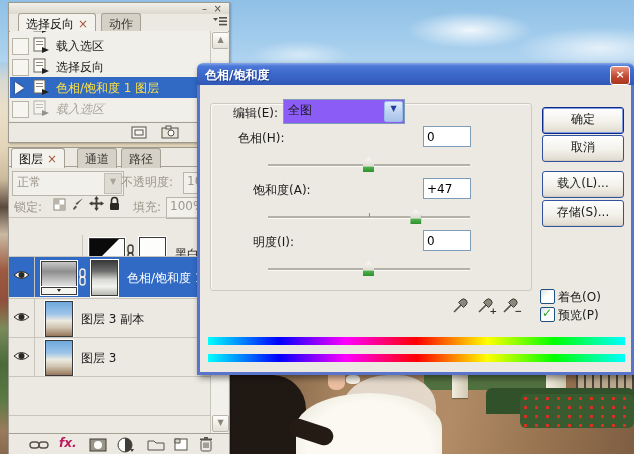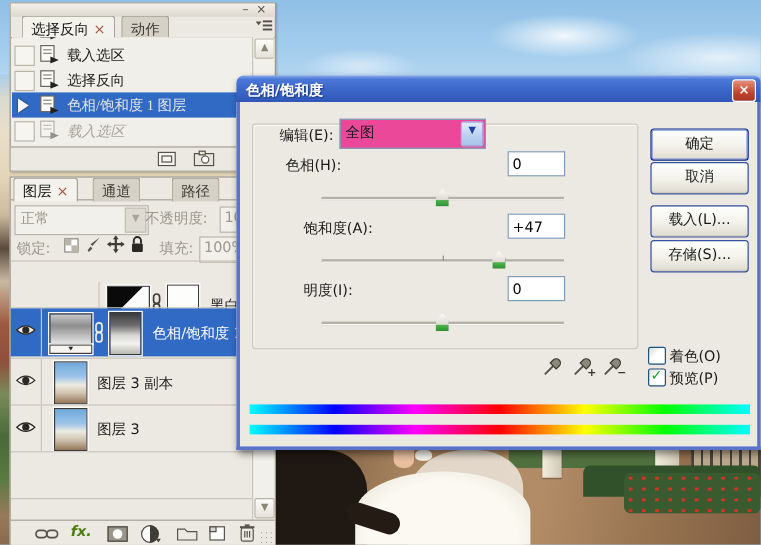--- a/index.html
+++ b/index.html
@@ -39,21 +39,21 @@
   .wctl{position:absolute;top:1px;font-size:10px;line-height:9px;color:#55524A;cursor:default;}
   .tabs{position:absolute;left:0;right:0;height:18px;border-bottom:1px solid #A5A195;}
   .tab{position:absolute;top:0;height:17px;padding:2px 7px 0;border:1px solid #A5A195;border-bottom:none;
        border-radius:3px 3px 0 0;background:#D5D1C7;color:#3C3A34;white-space:nowrap;}
   .tab.active{background:#F4F2EC;color:#111;}
   .tab .tclose{color:#A5543C;margin-left:4px;}
   .list{position:absolute;background:#F1EFE9;overflow:hidden;}
   .hrow{position:absolute;left:0;right:17px;height:21px;}
   .hrow .well{position:absolute;left:2px;top:3px;width:15px;height:15px;border:1px solid #B8B4A8;background:#F7F5F0;}
   .hrow .hlabel{position:absolute;left:46px;top:3px;white-space:nowrap;}
-  .hrow.sel{background:#316AC5;color:#e5e5e5;font-family:Liberation Serif, serif;}
+  .hrow.sel{background:#316AC5;color:#fde047;}
   .hrow.dis{color:#A8A49B;font-style:italic;}
   .hicon{position:absolute;left:23px;top:2px;}
   .marker{position:absolute;left:5px;top:5px;width:0;height:0;border-left:9px solid #F8F8F4;border-top:6px solid transparent;border-bottom:6px solid transparent;filter:drop-shadow(0 0 1px #333);}
   .scrollcol{position:absolute;width:17px;background:#F2F0EA;border-left:1px solid #C8C5BA;}
   .sarrow{position:absolute;left:1px;width:15px;height:15px;background:linear-gradient(180deg,#FDFDFB,#E4E1D8);
      border:1px solid #B9B5A9;border-radius:2px;color:#8A8678;font-size:8px;line-height:13px;text-align:center;}
   .pbottom{position:absolute;left:0;right:0;bottom:0;height:19px;border-top:1px solid #A5A195;background:#ECE9E2;}
   
   .combo-dis{position:absolute;height:19px;border:1px solid #B8B5AB;background:#F2F0EA;color:#9B978C;padding:2px 4px;}
   .chev-dis{position:absolute;right:1px;top:1px;bottom:1px;width:16px;background:#DEDBD2;border:1px solid #C2BFB4;
@@ -77,21 +77,21 @@
      color:#fff;font-weight:bold;padding:4px 0 0 8px;text-shadow:1px 1px 1px #1C3C8C;}
   .dlg-close{position:absolute;right:4px;top:3px;width:18px;height:17px;border:1px solid #fff;border-radius:3px;
      background:linear-gradient(180deg,#E8927C,#C0452E 60%,#A83820);color:#fff;font-size:11px;font-weight:bold;
      text-align:center;line-height:15px;}
   .dlg-body{position:absolute;left:0;right:0;top:22px;bottom:0;background:#ECE9E2;
      border:3px solid #5A74CC;border-top:none;}
   .gbox{position:absolute;left:10px;top:18px;width:320px;height:186px;border:1px solid #CDCABF;border-radius:3px;
      box-shadow:inset 1px 1px 0 #FAF9F6;}
   .dlabel{position:absolute;white-space:nowrap;}
   .num{position:absolute;width:40px;height:17px;border:1px solid #7F9DB9;background:#fff;padding:1px 3px;font-size:12px;font-family:"DejaVu Sans",sans-serif;}
-  .combo{position:absolute;left:83px;top:14px;width:112px;height:19px;border:1px solid #7F9DB9;background:#ec4899;padding:2px 4px;}
+  .combo{position:absolute;left:83px;top:14px;width:112px;height:19px;border:1px solid #7F9DB9;background:#8b5cf6;padding:2px 4px;}
   .combo .chev{position:absolute;right:1px;top:1px;bottom:1px;width:17px;border:1px solid #9ABAE8;border-radius:2px;
      background:linear-gradient(180deg,#E3EDFB,#C0D4F2 50%,#A8C2EA);color:#1C3FA0;font-size:8px;text-align:center;line-height:14px;}
   .track{position:absolute;width:202px;height:2px;background:#B4B1A8;border-bottom:1px solid #FBFAF7;}
   .tick{position:absolute;left:50%;top:-3px;width:1px;height:4px;background:#8F8C84;}
   .sthumb{position:absolute;top:-7px;width:11px;height:15px;margin-left:-6px;
      clip-path:polygon(50% 0,100% 38%,100% 100%,0 100%,0 38%);
      background:linear-gradient(180deg,#FAFAF7 0%,#DEDCD2 62%,#4FB34F 66%,#2E8F2E 100%);
      filter:drop-shadow(0 0 1px #6A6A6A);}
   .xpbtn{position:absolute;left:342px;width:80px;height:22px;border:1px solid #33539E;border-radius:3px;
      background:linear-gradient(180deg,#FFFFFF,#F2F1EA 55%,#DFDACF);text-align:center;padding-top:3px;
@@ -217,21 +217,21 @@
           <circle cx="10" cy="8" r="3" fill="#fff" stroke="#55524A"></circle>
         </svg>
     </div>
   </div>
 </div>
 
 <div class="abs panel" style="left:8px;top:147px;width:220px;height:307px;">
   <div class="tabs" style="top:0;padding-left:28px;">
     <div class="tab active" style="left:2px;"><span>图层</span><span class="tclose">×</span></div>
     <div class="tab" style="left:68px;text-align:center;"><span>通道</span></div>
-    <div class="tab" style="left:134px;"><span>路径</span></div>
+    <div class="tab" style="left:112px;"><span>路径</span></div>
   </div>
 
   <div class="combo-dis" style="left:3px;top:23px;width:102px;">
     <span>正常</span>
     <span class="chev-dis">▼</span>
   </div>
   <span class="abs dimtext" style="left:112px;top:26px;">不透明度:</span>
   <div class="valbox-dis" style="left:174px;top:24px;"><span>100%</span></div>
 
   <span class="abs dimtext" style="left:5px;top:51px;">锁定:</span>
@@ -331,21 +331,21 @@
     <div class="sarrow" style="bottom:1px;">▼</div>
   </div>
 
   <div class="toolbar">
     <div class="abs" style="left:20px;top:6px;">
       <svg width="20" height="10" viewBox="0 0 20 10">
           <rect x="1" y="2" width="9" height="6" rx="3" fill="none" stroke="#55524A" stroke-width="1.4"></rect>
           <rect x="10" y="2" width="9" height="6" rx="3" fill="none" stroke="#55524A" stroke-width="1.4"></rect>
         </svg>
     </div>
-    <div class="abs" style="left:50px;top:2px;font-style:italic;font-weight:bold;color:#4d7c0f;"><span>fx.</span></div>
+    <div class="abs" style="left:50px;top:2px;font-style:italic;font-weight:bold;color:#be185d;"><span>fx.</span></div>
     <div class="abs" style="left:80px;top:4px;">
       <svg width="18" height="14" viewBox="0 0 18 14">
           <rect x="1" y="1" width="16" height="12" fill="#9A968A" stroke="#403D36"></rect>
           <circle cx="9" cy="7" r="4" fill="#FDFDFB"></circle>
         </svg>
     </div>
     <div class="abs" style="left:108px;top:3px;">
       <svg width="18" height="16" viewBox="0 0 18 16">
           <circle cx="8" cy="8" r="7" fill="#FDFDFB" stroke="#403D36"></circle>
           <path d="M8 1 a7 7 0 0 1 0 14 Z" fill="#403D36"></path>

